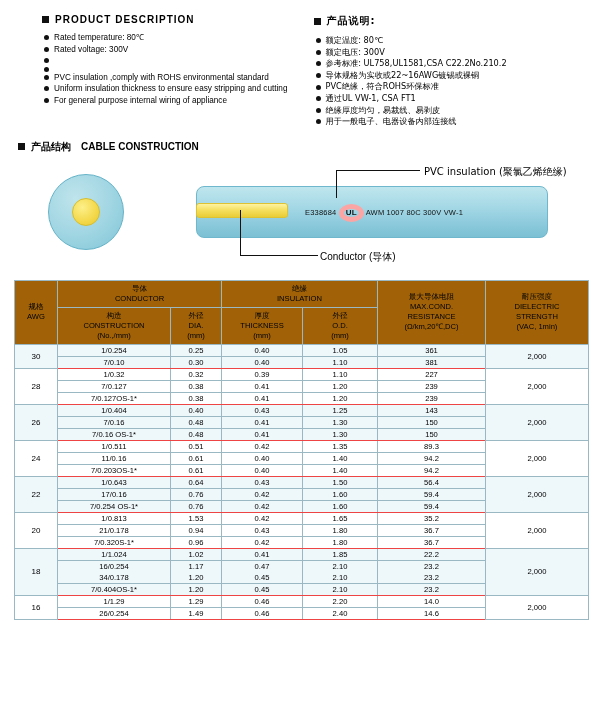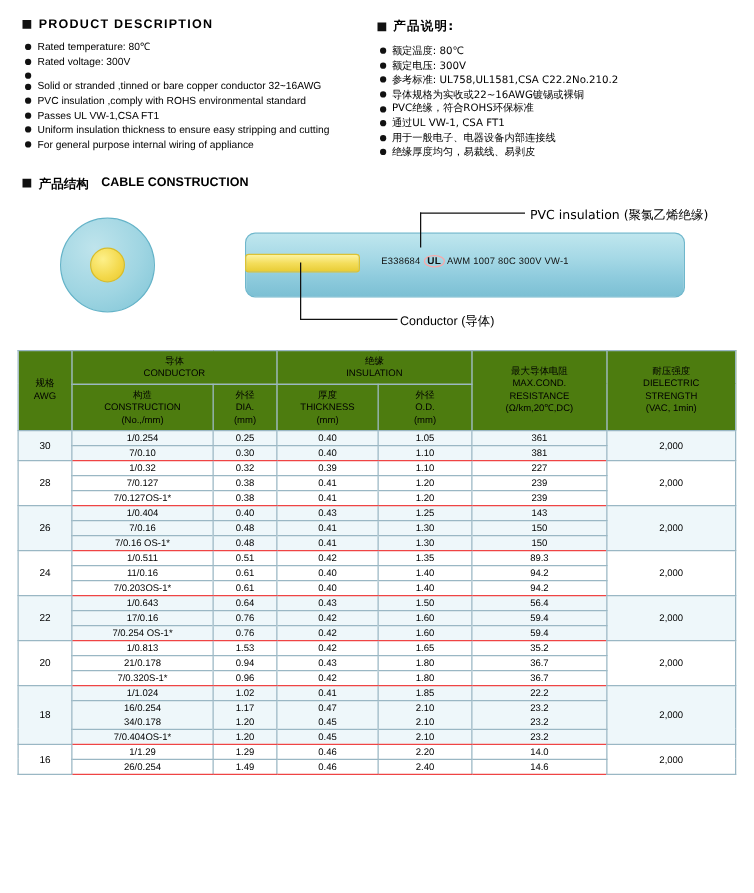--- a/index.html
+++ b/index.html
@@ -8,21 +8,21 @@
     background:#ffffff;
     font-family:"Liberation Sans", sans-serif;
     font-size:8px;
     color:#000;
     position:relative;
     overflow:hidden;
   }
   .page{position:relative;width:603px;height:714px;}
 
   
-  .desc-wrap{display:flex;padding:14px 18px 0 18px;}
+  .desc-wrap{display:flex;padding:14px 18px 0 18px;margin-left:24px;}
   .desc-col{width:50%;}
   .sec-title{font-size:10px;font-weight:bold;letter-spacing:1px;display:flex;align-items:center;}
   .sq{display:inline-block;width:7px;height:7px;background:#111;margin-right:6px;}
   .bul-list{margin:7px 0 0 2px;}
   .bul{display:flex;align-items:flex-start;line-height:11.6px;font-size:8.2px;}
   .dot{flex:0 0 auto;display:inline-block;width:5px;height:5px;border-radius:50%;background:#111;margin:3.2px 5px 0 0;}
   .cn .bul{font-family:"DejaVu Sans", sans-serif;font-size:8.2px;}
 
   
   .cons-head{display:flex;align-items:center;padding:12px 4px 0 18px;font-size:10px;font-weight:bold;}
@@ -34,29 +34,29 @@
      border:1px solid #64b3c8;}
   .circle-inner{position:absolute;left:72px;top:40px;width:26px;height:26px;border-radius:50%;
      background:radial-gradient(circle at 36% 32%, #fdf08a 0%, #f3d84a 60%, #e8c82f 100%);
      border:1px solid #d9bd28;}
   .cable{position:absolute;left:196px;top:28px;width:350px;height:50px;border-radius:8px;
      background:linear-gradient(180deg,#bfe6ee 0%, #a6d9e6 38%, #8ecbdd 70%, #7cc0d4 100%);
      border:1px solid #6fb7cc;}
   .cable-core{position:absolute;left:196px;top:45px;width:90px;height:13px;border-radius:3px;
      background:linear-gradient(180deg,#fdf3a0 0%, #f4de5c 50%, #e9cd36 100%);border:1px solid #ddc233;}
   .cable-text{position:absolute;left:305px;top:46px;font-size:7.5px;letter-spacing:.2px;color:#111;white-space:nowrap;}
-  .ul-mark{display:inline-block;font-weight:bold;font-size:8px;border:1px solid #fca5a5;border-radius:50%;
+  .ul-mark{display:inline-block;font-weight:bold;font-size:8px;border:5px solid #fca5a5;border-radius:50%;
      padding:0 2px;line-height:8px;transform:translateY(0px);}
   .lead{position:absolute;background:#111;}
   .lbl{position:absolute;font-size:10px;white-space:nowrap;}
 
   
   table{border-collapse:collapse;margin:4px 14px 0 14px;width:575px;font-size:7.6px;}
   th,td{border:1px solid #9ab7c4;text-align:center;vertical-align:middle;padding:0;}
-  thead th{background:#4d7c0f;font-weight:normal;line-height:10px;padding:3px 1px;}
+  thead th{background:#a16207;font-weight:normal;line-height:10px;padding:3px 1px;}
   .hdr-cn{font-family:"DejaVu Sans",sans-serif;}
   tbody td{height:11px;line-height:11px;}
   tbody tr.band td{background:#eef7fa;}
   tbody tr.plain td{background:#ffffff;}
   .awg-cell{font-size:8px;}
   .grp-first td{border-top:1px solid #9ab7c4;}
   .inner td{border-top:none;border-bottom:none;}
   .grp-last td{border-bottom:1px solid #ef4444;}
 </style>
 </head>
@@ -77,29 +77,24 @@
           </div>
         <div class="bul">
             <span class="dot"></span>
             <span>Rated voltage: 300V</span>
           </div>
         <div class="bul">
             <span class="dot"></span>
           </div>
         <div class="bul">
             <span class="dot"></span>
-            <span>Solid or stranded ,tinned or bare copper conductor 32~16AWG</span>
           </div>
         <div class="bul">
             <span class="dot"></span>
             <span>PVC insulation ,comply with ROHS environmental standard</span>
-          </div>
-        <div class="bul">
-            <span class="dot"></span>
-            <span>Passes UL  VW-1,CSA FT1</span>
           </div>
         <div class="bul">
             <span class="dot"></span>
             <span>Uniform insulation thickness to ensure easy stripping and cutting</span>
           </div>
         <div class="bul">
             <span class="dot"></span>
             <span>For general purpose internal wiring of appliance</span>
           </div>
       </div>
@@ -130,25 +125,25 @@
         <div class="bul">
             <span class="dot"></span>
             <span>PVC绝缘，符合ROHS环保标准</span>
           </div>
         <div class="bul">
             <span class="dot"></span>
             <span>通过UL VW-1, CSA FT1</span>
           </div>
         <div class="bul">
             <span class="dot"></span>
+            <span>绝缘厚度均匀，易裁线、易剥皮</span>
+          </div>
+        <div class="bul">
+            <span class="dot"></span>
             <span>用于一般电子、电器设备内部连接线</span>
-          </div>
-        <div class="bul">
-            <span class="dot"></span>
-            <span>绝缘厚度均匀，易裁线、易剥皮</span>
           </div>
       </div>
     </div>
   </div>
 
   <div class="cons-head">
     <span class="sq"></span>
     <span class="cn-t">产品结构</span>
     <span>CABLE CONSTRUCTION</span>
   </div>

